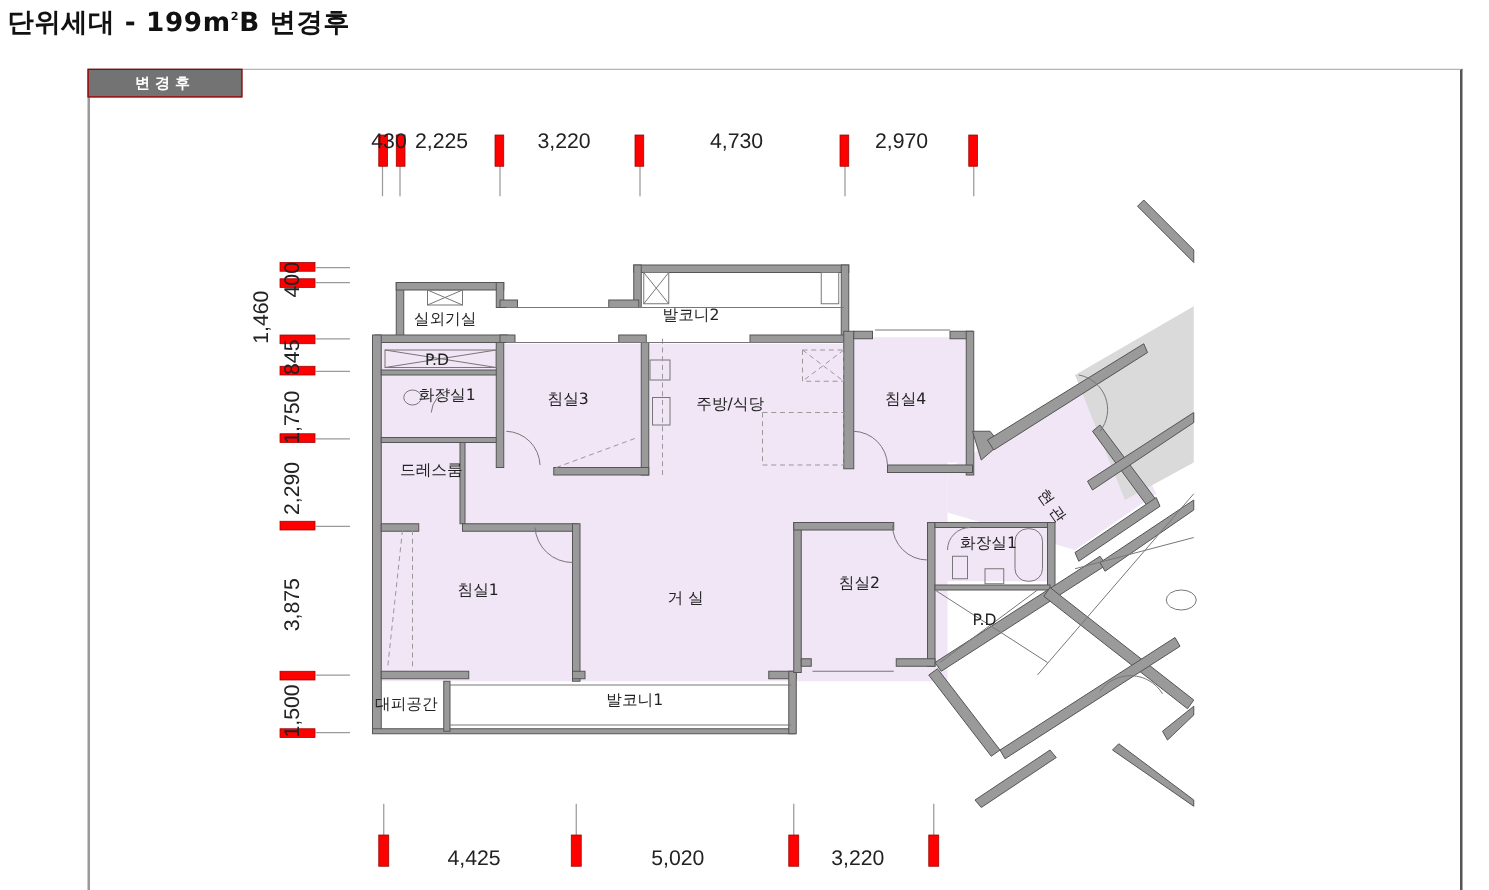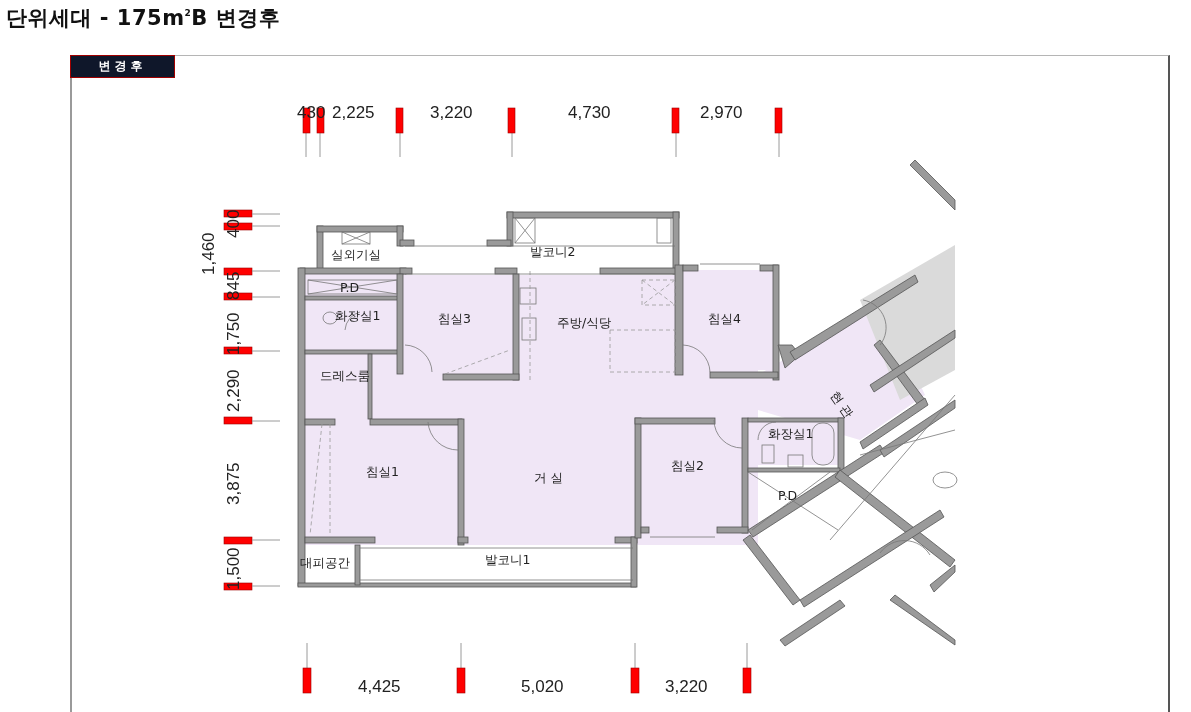--- a/index.html
+++ b/index.html
@@ -3,37 +3,37 @@
 <meta charset="utf-8">
 <style>
   html, body { margin: 0; padding: 0; background: #ffffff; }
   body { width: 1191px; height: 712px; position: relative; overflow: hidden;
          font-family: "DejaVu Sans", "Liberation Sans", sans-serif; }
   .page-title { position: absolute; left: 6px; top: 4px; font-size: 21px; font-weight: bold;
                 color: #111; letter-spacing: 0.5px; white-space: nowrap; }
   .page-title sup { font-size: 9px; vertical-align: 9px; }
   .frame { position: absolute; left: 70px; top: 55px; width: 1096px; height: 680px;
            border-left: 2px solid #9a9a9a; border-top: 1px solid #b5b5b5; border-right: 2px solid #555; }
-  .badge { position: absolute; left: 70px; top: 55px; width: 105px; height: 23px; background: #0f172a;
+  .badge { position: absolute; left: 70px; top: 55px; width: 124px; height: 23px; background: #737373;
            border: 1px solid #a00000; box-sizing: border-box; color: #fff; font-weight: bold;
            font-size: 12px; text-align: center; line-height: 21px; letter-spacing: 4px; }
   svg.plan { position: absolute; left: 0; top: 0; }
   .dim { font-family: "Liberation Sans", "DejaVu Sans", sans-serif; font-size: 17px; fill: #222; }
   .room { font-family: "DejaVu Sans", sans-serif; font-size: 12.5px; fill: #222; }
   .tick { fill: #ff0000; stroke: #9b0000; stroke-width: 0.6; }
   .tline { stroke: #9a9a9a; stroke-width: 1; }
   .wall { fill: #9a9a9a; stroke: #555; stroke-width: 0.8; }
   .floor { fill: #f0e6f6; }
   .thin { stroke: #777; stroke-width: 0.8; fill: none; }
   .dash { stroke: #999; stroke-width: 0.8; fill: none; stroke-dasharray: 4 3; }
 </style>
 </head>
 <body>
 
-<div class="page-title"><span>단위세대 - 175m</span><sup>2</sup><span>B 변경후</span></div>
+<div class="page-title"><span>단위세대 - 199m</span><sup>2</sup><span>B 변경후</span></div>
 
 <div class="frame"></div>
 <div class="badge">변경후</div>
 
 <svg class="plan" width="1191" height="712" viewBox="0 0 1191 712">
 
   <g>
     <rect class="floor" x="303" y="270" width="455" height="275"></rect>
     <polygon class="floor" points="758,375 800,350 880,300 925,395 860,440 758,410"></polygon>
     <rect class="floor" x="680" y="270" width="95" height="100"></rect>

